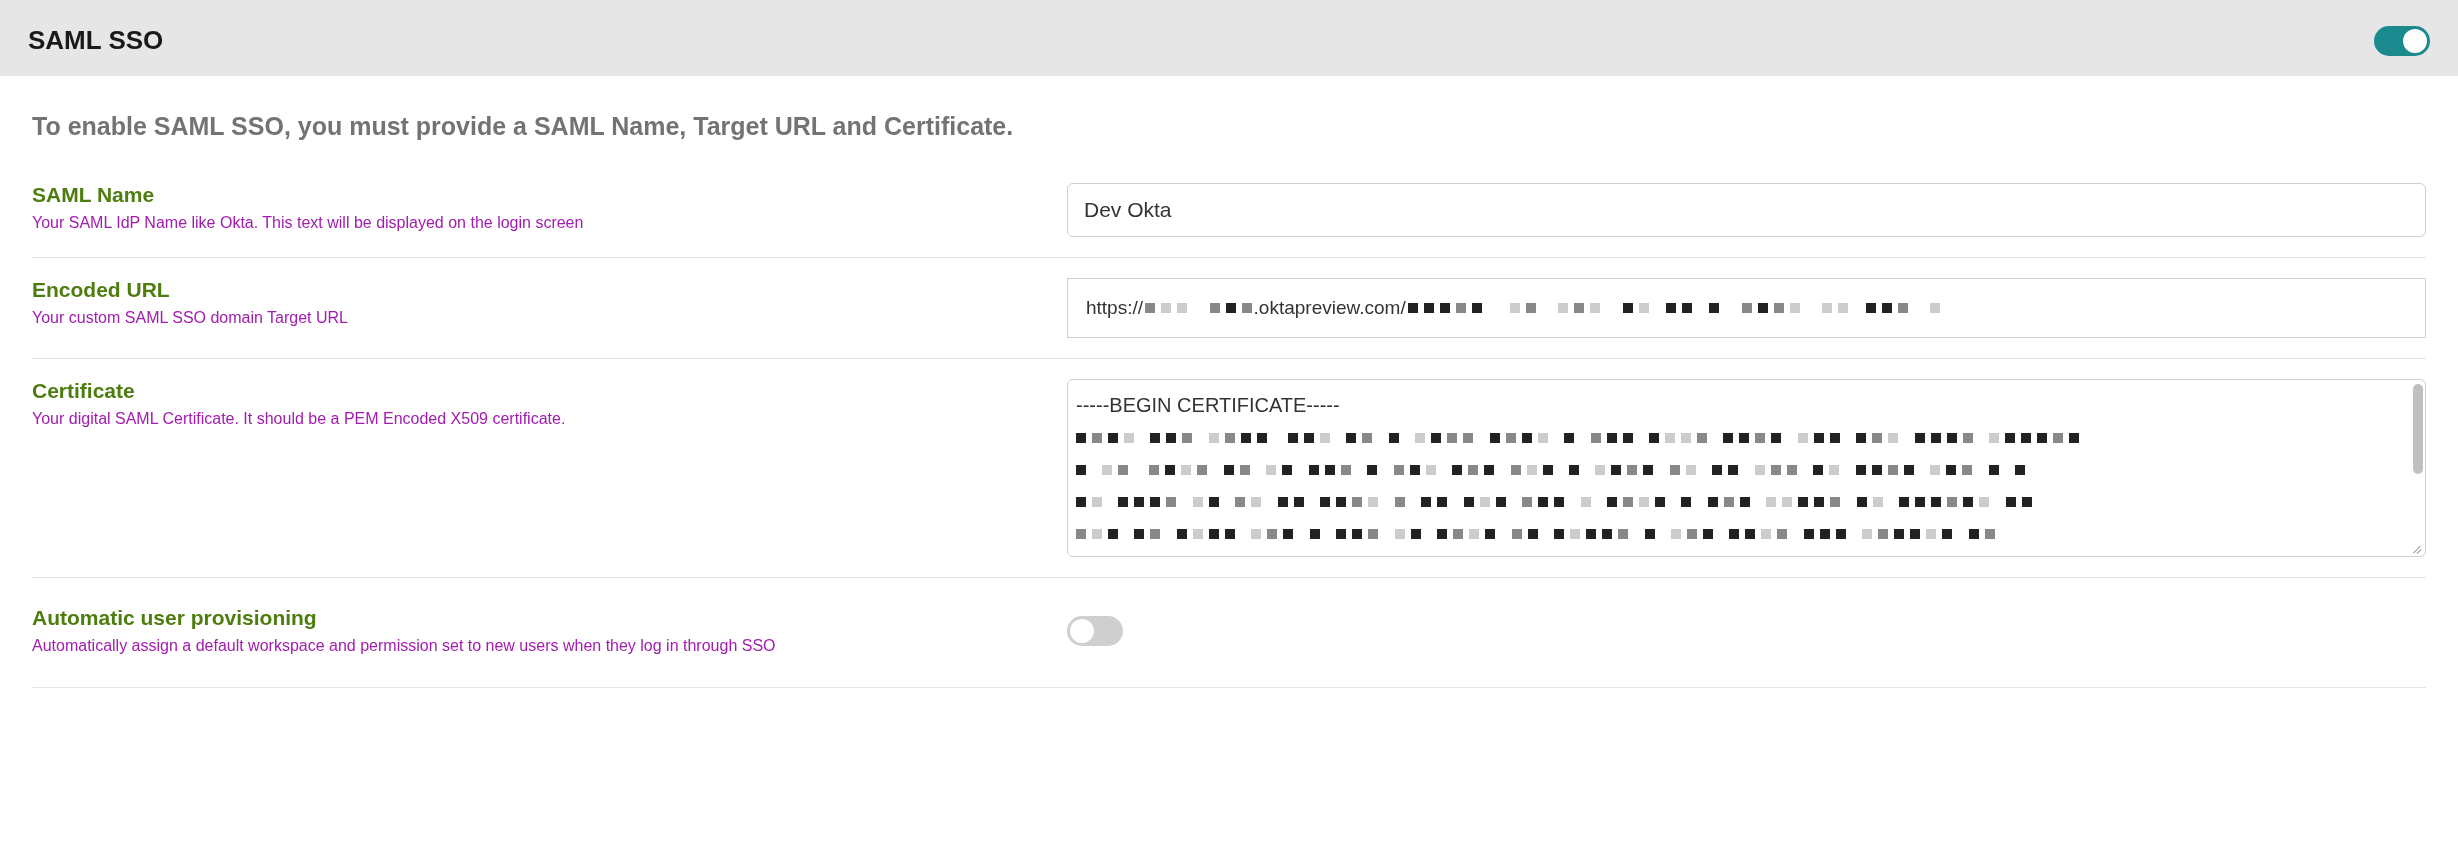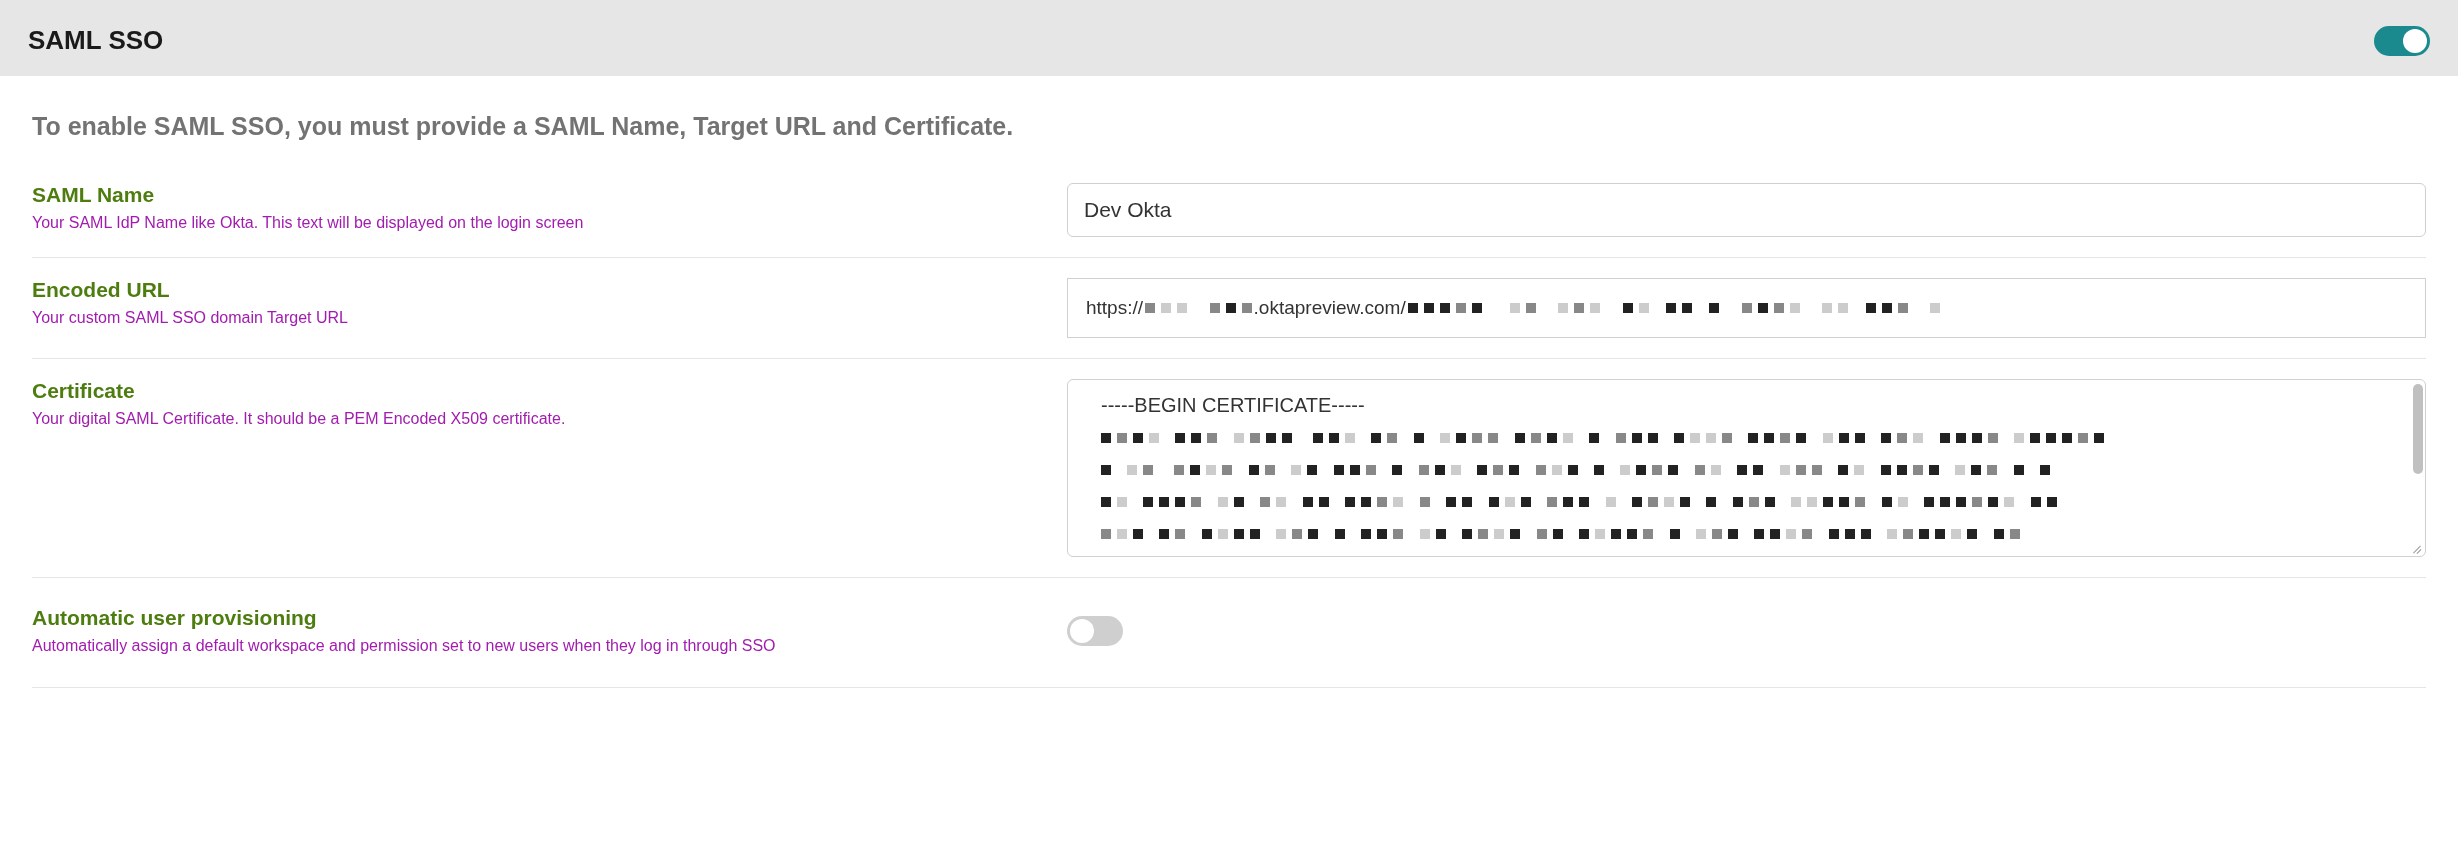--- a/index.html
+++ b/index.html
@@ -126,21 +126,21 @@
       width: 10px;
       height: 10px;
     }
     .pix.d { background: #222; }
     .pix.m { background: #888; }
     .pix.l { background: #ccc; }
     .blurred-cert {
       width: 100%;
       border: 1px solid #d0d0d0;
       border-radius: 6px;
-      padding: 14px 33px;
+      padding: 14px 8px;
       height: 178px;
       position: relative;
       overflow: hidden;
     }
     .blurred-cert::-webkit-scrollbar {
       width: 16px;
     }
     .cert-text {
       font-size: 20px;
       color: #333;

